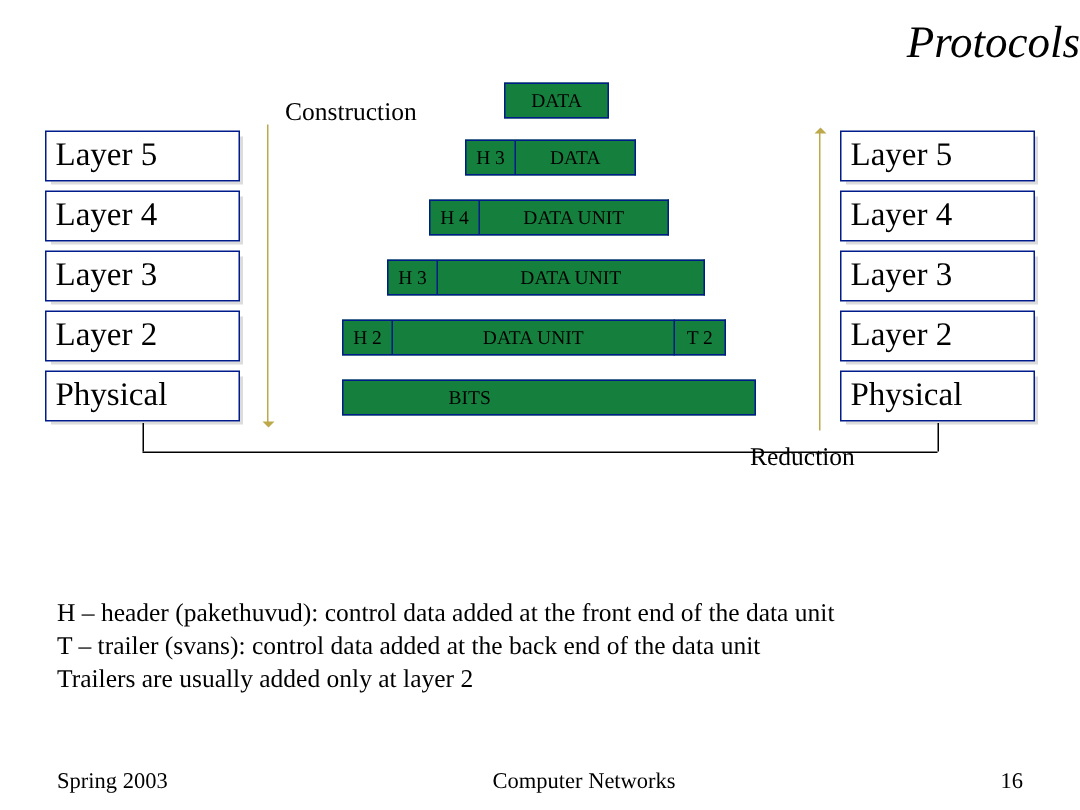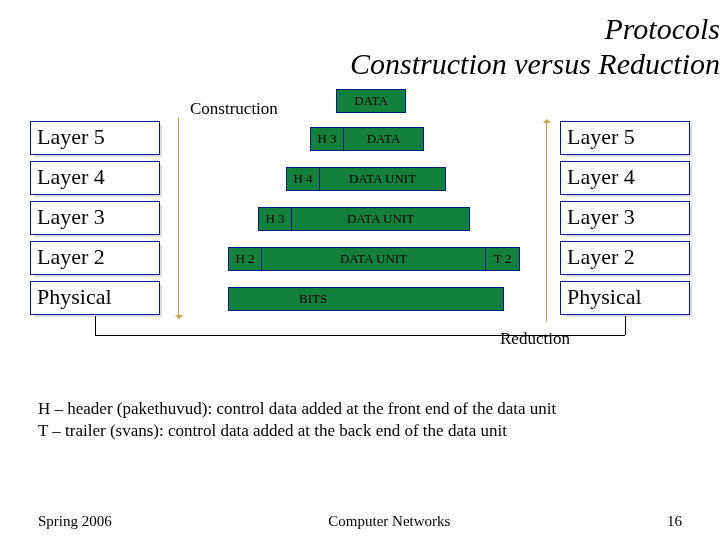--- a/index.html
+++ b/index.html
@@ -147,21 +147,20 @@
     padding: 0 38px;
     font-size: 15px;
     font-family: Georgia, serif;
   }
 </style>
 </head>
 <body>
 
 <div class="title">
   <span>Protocols</span><br>
-  <span>Construction versus Reduction</span>
 </div>
 
 <div class="diagram">
 
   <div class="label-construction">Construction</div>
 
   <div class="layer-box left-col row1">Layer 5</div>
   <div class="layer-box left-col row2">Layer 4</div>
   <div class="layer-box left-col row3">Layer 3</div>
   <div class="layer-box left-col row4">Layer 2</div>
@@ -189,39 +188,40 @@
   <div class="pdu" style="top:82px; left:286px; width:160px;">
     <div class="cell hdr" style="width:34px;">H 4</div>
     <div class="cell body" style="border-left:none;">DATA UNIT</div>
   </div>
 
   <div class="pdu" style="top:122px; left:258px; width:212px;justify-content:flex-end;">
     <div class="cell hdr" style="width:34px;">H 3</div>
     <div class="cell body" style="border-left:none;">DATA UNIT</div>
   </div>
 
-  <div class="pdu" style="top:162px; left:228px; width:292px;">
+  <div class="pdu" style="top:162px; left:228px; width:256px;">
     <div class="cell hdr" style="width:34px;">H 2</div>
     <div class="cell body" style="border-left:none;">DATA UNIT</div>
     <div class="cell hdr" style="width:34px; border-left:none;">T 2</div>
   </div>
 
   <div class="pdu" style="top:202px; left:228px; width:276px;">
     <div class="cell body" style="text-align:left; padding-left:70px;">BITS</div>
   </div>
 
   <div class="wire-left-up"></div>
   <div class="wire"></div>
   <div class="wire-right-up"></div>
 
   <div class="label-reduction">Reduction</div>
 </div>
 
 <div class="notes">
   <div>H – header (pakethuvud): control data added at the front end of the data unit</div>
   <div>T – trailer (svans): control data added at the back end of the data unit</div>
+  <div>Trailers are usually added only at layer 2</div>
 </div>
 
 <div class="footer">
-  <span>Spring 2006</span>
+  <span>Spring 2003</span>
   <span>Computer Networks</span>
   <span>16</span>
 </div>
 
 </body></html>

